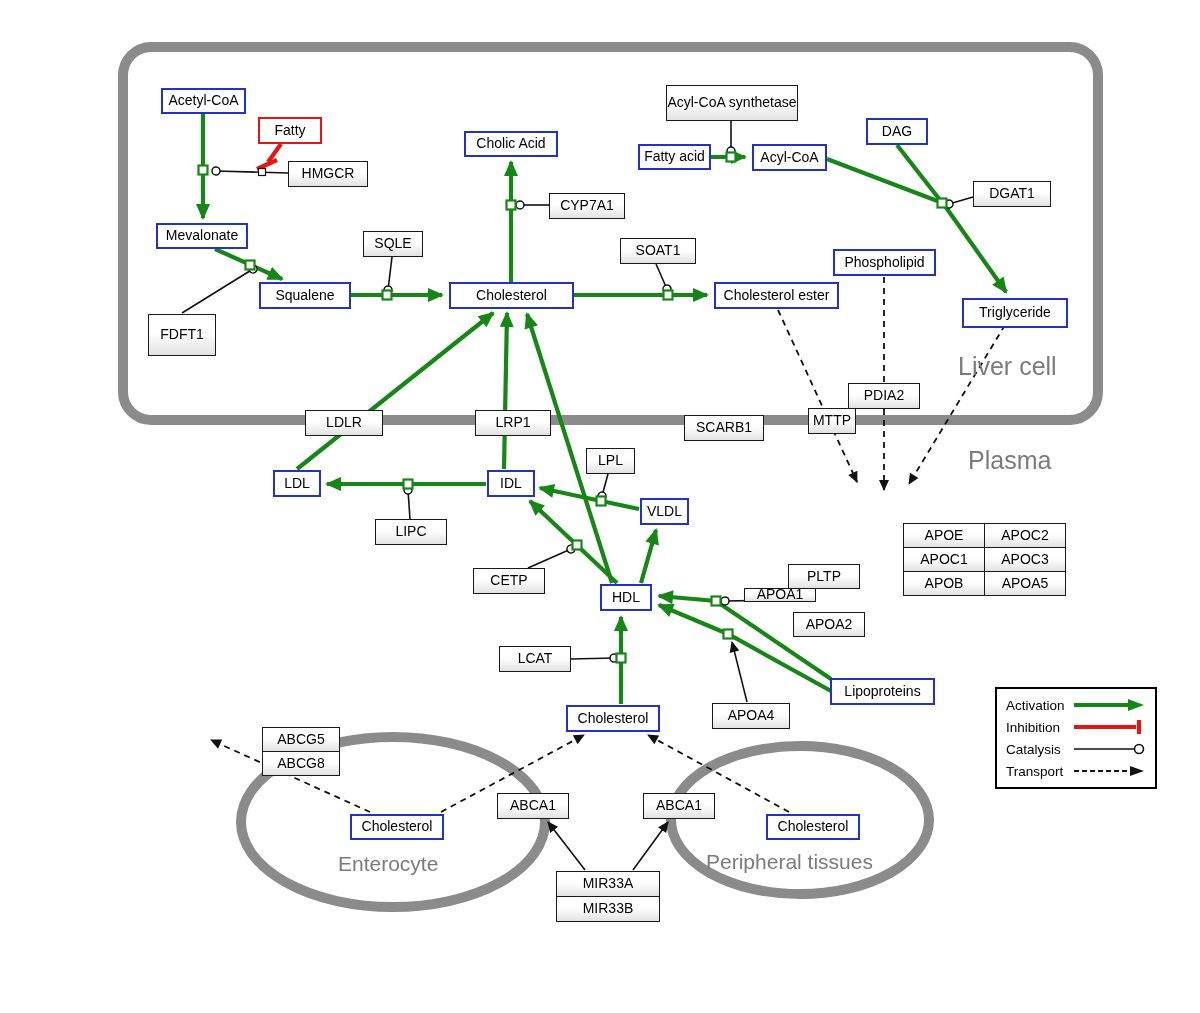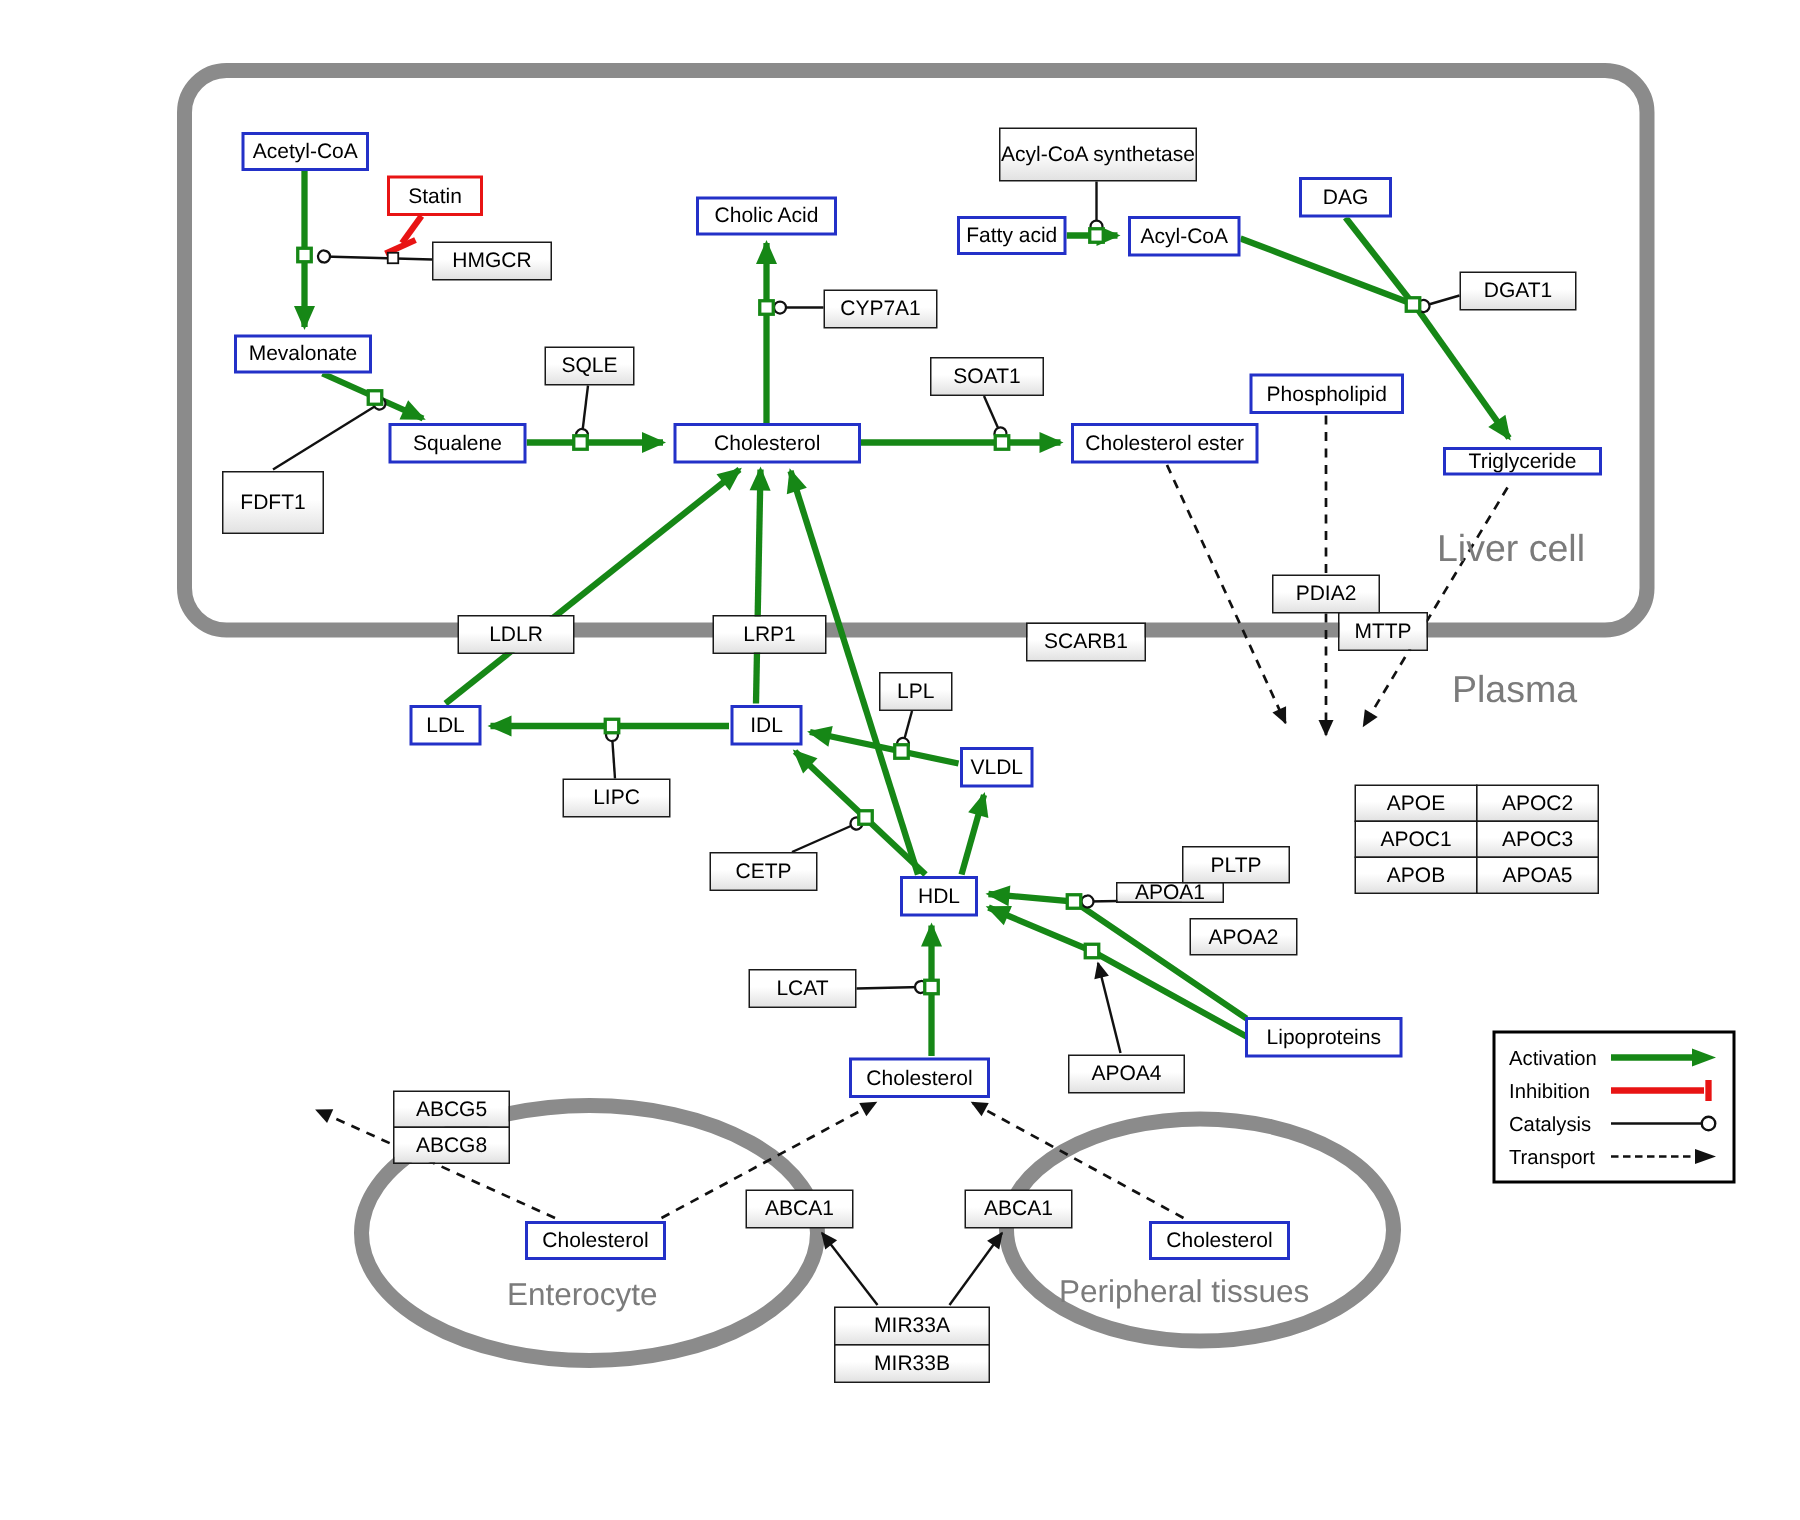--- a/index.html
+++ b/index.html
@@ -115,44 +115,44 @@
       <rect x="403.5" y="479.5" width="9" height="9"></rect>
       <rect x="596.5" y="496.5" width="9" height="9"></rect>
       <rect x="572.5" y="540.5" width="9" height="9"></rect>
       <rect x="711.5" y="596.5" width="9" height="9"></rect>
       <rect x="723.5" y="629.5" width="9" height="9"></rect>
       <rect x="616.5" y="653.5" width="9" height="9"></rect>
     </g>
   </svg>
 
   <div class="box metab" style="left:161px;top:88px;width:85px;height:26px">Acetyl-CoA</div>
-  <div class="box drug" style="left:258px;top:117px;width:64px;height:27px">Statin</div>
+  <div class="box drug" style="left:258px;top:117px;width:64px;height:27px">Fatty</div>
   <div class="box enzyme" style="left:288px;top:161px;width:80px;height:26px">HMGCR</div>
   <div class="box metab" style="left:156px;top:223px;width:92px;height:26px">Mevalonate</div>
   <div class="box enzyme" style="left:148px;top:314px;width:68px;height:42px">FDFT1</div>
   <div class="box metab" style="left:259px;top:282px;width:92px;height:27px">Squalene</div>
   <div class="box enzyme" style="left:363px;top:231px;width:60px;height:26px">SQLE</div>
   <div class="box metab" style="left:449px;top:282px;width:125px;height:27px">Cholesterol</div>
   <div class="box metab" style="left:464px;top:131px;width:94px;height:26px">Cholic Acid</div>
   <div class="box enzyme" style="left:549px;top:193px;width:76px;height:26px">CYP7A1</div>
   <div class="box enzyme" style="left:620px;top:238px;width:76px;height:26px">SOAT1</div>
   <div class="box metab" style="left:714px;top:282px;width:125px;height:27px">Cholesterol ester</div>
   <div class="box enzyme wrap" style="left:666px;top:85px;width:132px;height:36px">Acyl-CoA synthetase</div>
   <div class="box metab" style="left:638px;top:144px;width:73px;height:26px">Fatty acid</div>
   <div class="box metab" style="left:752px;top:144px;width:75px;height:27px">Acyl-CoA</div>
   <div class="box metab" style="left:866px;top:118px;width:62px;height:27px">DAG</div>
   <div class="box enzyme" style="left:973px;top:181px;width:78px;height:26px">DGAT1</div>
   <div class="box metab" style="left:833px;top:249px;width:103px;height:27px">Phospholipid</div>
-  <div class="box metab" style="left:962px;top:298px;width:106px;height:19px">Triglyceride</div>
+  <div class="box metab" style="left:962px;top:298px;width:106px;height:30px">Triglyceride</div>
 
   <div class="box enzyme" style="left:305px;top:410px;width:78px;height:26px">LDLR</div>
   <div class="box enzyme" style="left:475px;top:410px;width:76px;height:26px">LRP1</div>
   <div class="box enzyme" style="left:684px;top:415px;width:80px;height:26px">SCARB1</div>
   <div class="box enzyme" style="left:848px;top:383px;width:72px;height:26px">PDIA2</div>
-  <div class="box enzyme" style="left:892px;top:408px;width:60px;height:26px">MTTP</div>
+  <div class="box enzyme" style="left:808px;top:408px;width:48px;height:26px">MTTP</div>
 
   <div class="box metab" style="left:273px;top:470px;width:48px;height:27px">LDL</div>
   <div class="box metab" style="left:487px;top:470px;width:48px;height:27px">IDL</div>
   <div class="box enzyme" style="left:375px;top:519px;width:72px;height:26px">LIPC</div>
   <div class="box enzyme" style="left:586px;top:448px;width:49px;height:26px">LPL</div>
   <div class="box metab" style="left:640px;top:498px;width:49px;height:27px">VLDL</div>
   <div class="box enzyme" style="left:473px;top:568px;width:72px;height:26px">CETP</div>
   <div class="box metab" style="left:600px;top:584px;width:52px;height:27px">HDL</div>
   <div class="box enzyme" style="left:788px;top:564px;width:72px;height:25px">PLTP</div>
   <div class="box enzyme" style="left:744px;top:588px;width:72px;height:14px">APOA1</div>

